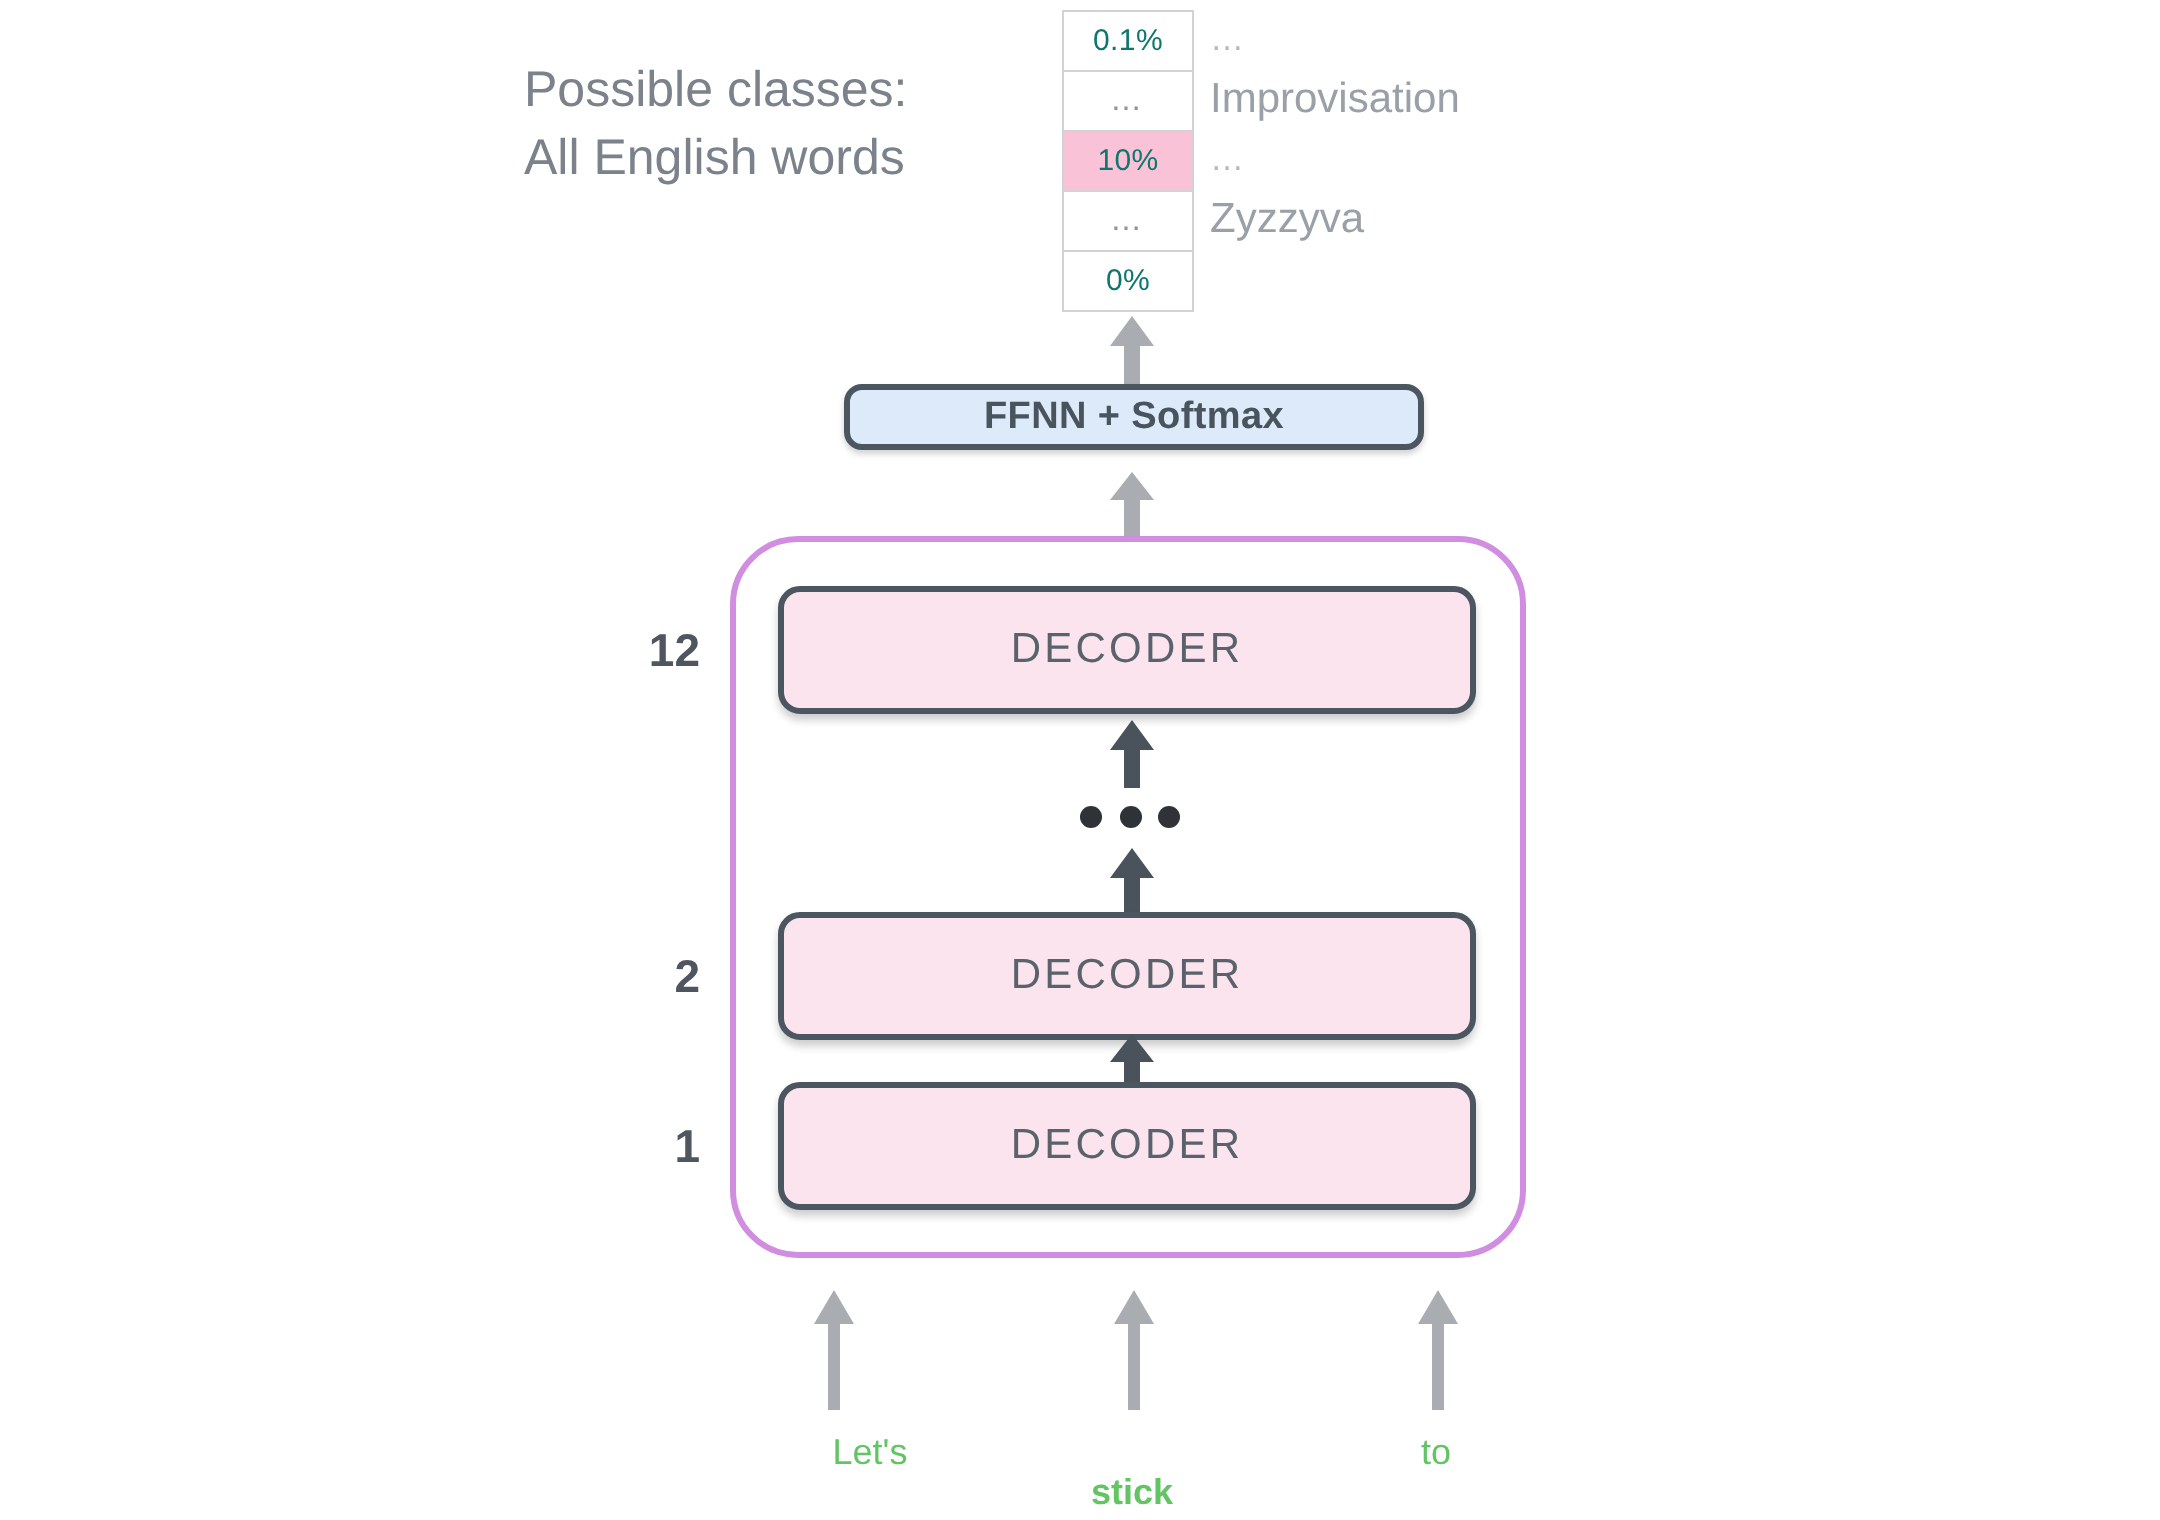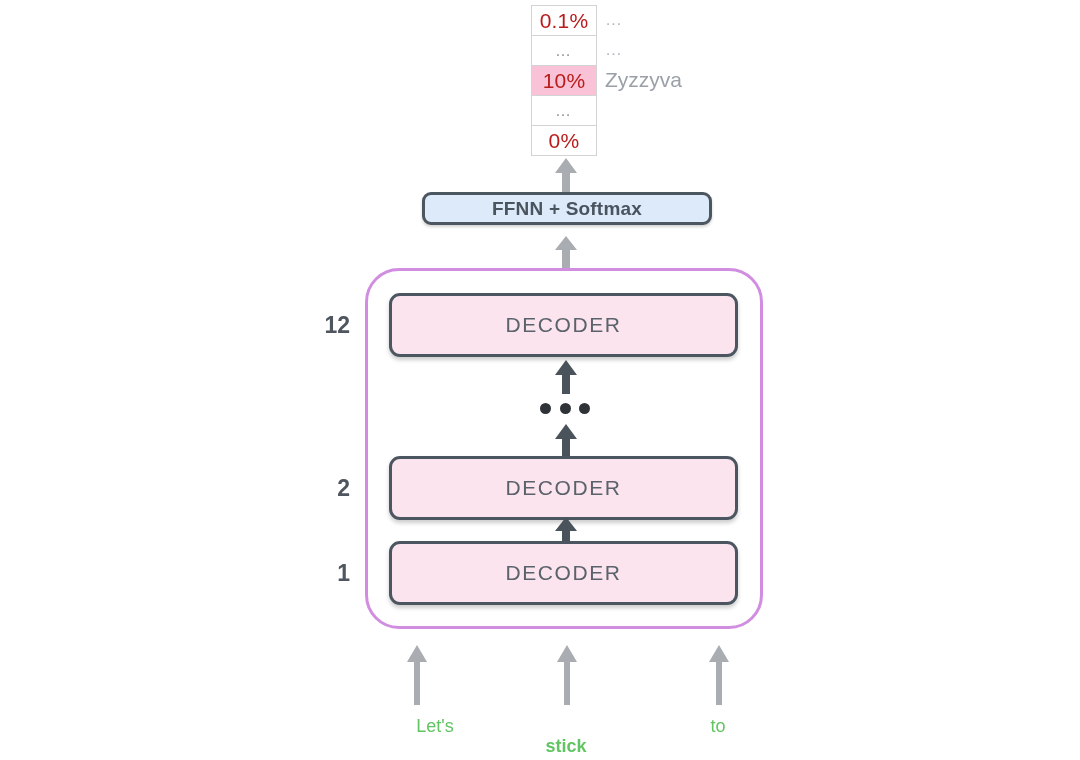--- a/index.html
+++ b/index.html
@@ -51,22 +51,22 @@
     height: 30px;
     border-bottom: 1px solid #d3d3d3;
     display: flex;
     align-items: center;
     justify-content: center;
     box-sizing: border-box;
     background: #ffffff;
   }
   .prob-row.hl { background: #f9c2d6; }
   .prob-val {
-    font-size: 21px;
-    color: #b91c1c;
+    font-size: 15px;
+    color: #0f766e;
     font-family: "Liberation Sans", sans-serif;
     letter-spacing: 0.2px;
   }
   .prob-val.dots { color: #8d939b; letter-spacing: 2px; font-size: 16px; }
 
   .prob-labels {
     position: absolute;
     left: 605px;
     top: 5px;
     width: 270px;
@@ -193,20 +193,24 @@
   }
   .token.t1 { left: 365px; top: 716px; }
   .token.t2 { left: 496px; top: 736px; font-weight: bold; }
   .token.t3 { left: 648px; top: 716px; }
 </style>
 </head>
 <body>
 
 <div class="canvas">
 
+  <div class="caption">
+    <div>Possible classes:</div>
+    <div>All English words</div>
+  </div>
 
   <div class="prob-table">
     <div class="prob-row">
       <span class="prob-val">0.1%</span>
     </div>
     <div class="prob-row">
       <span class="prob-val dots">…</span>
     </div>
     <div class="prob-row hl">
       <span class="prob-val">10%</span>
@@ -214,20 +218,21 @@
     <div class="prob-row">
       <span class="prob-val dots">…</span>
     </div>
     <div class="prob-row">
       <span class="prob-val">0%</span>
     </div>
   </div>
 
   <div class="prob-labels">
     <div class="prob-label dots">…</div>
+    <div class="prob-label">Improvisation</div>
     <div class="prob-label dots">…</div>
     <div class="prob-label">Zyzzyva</div>
   </div>
 
   <div class="arrow" style="left:552px; top:158px;">
     <svg width="28" height="36" viewBox="0 0 28 36">
       <polygon points="14,0 25,15 18,15 18,36 10,36 10,15 3,15" fill="#a9acb1"></polygon>
     </svg>
   </div>
 

